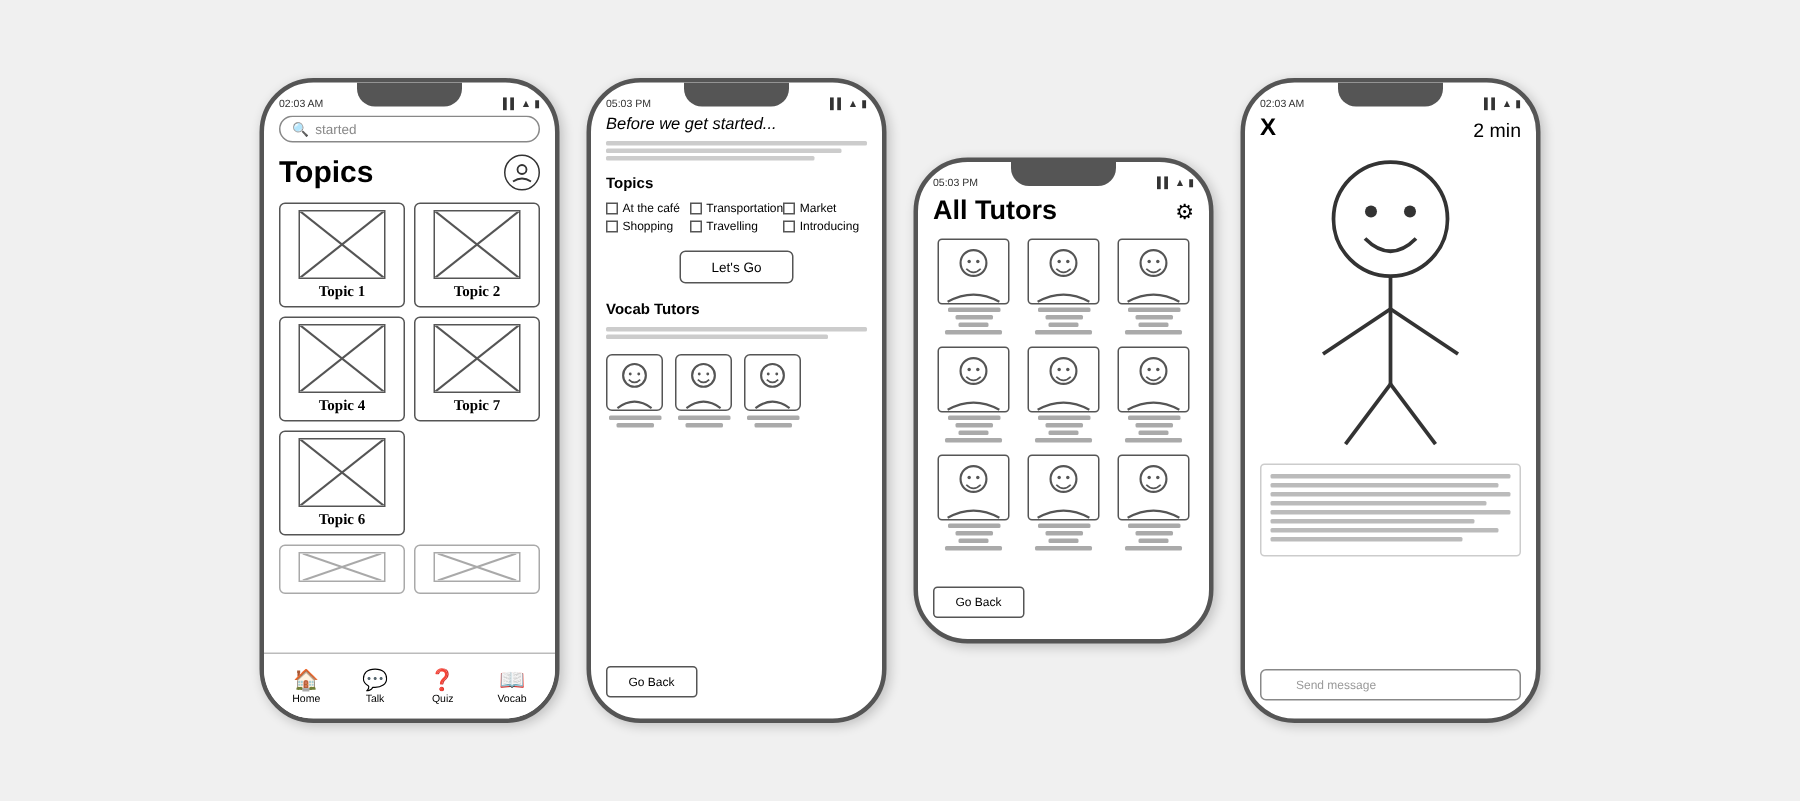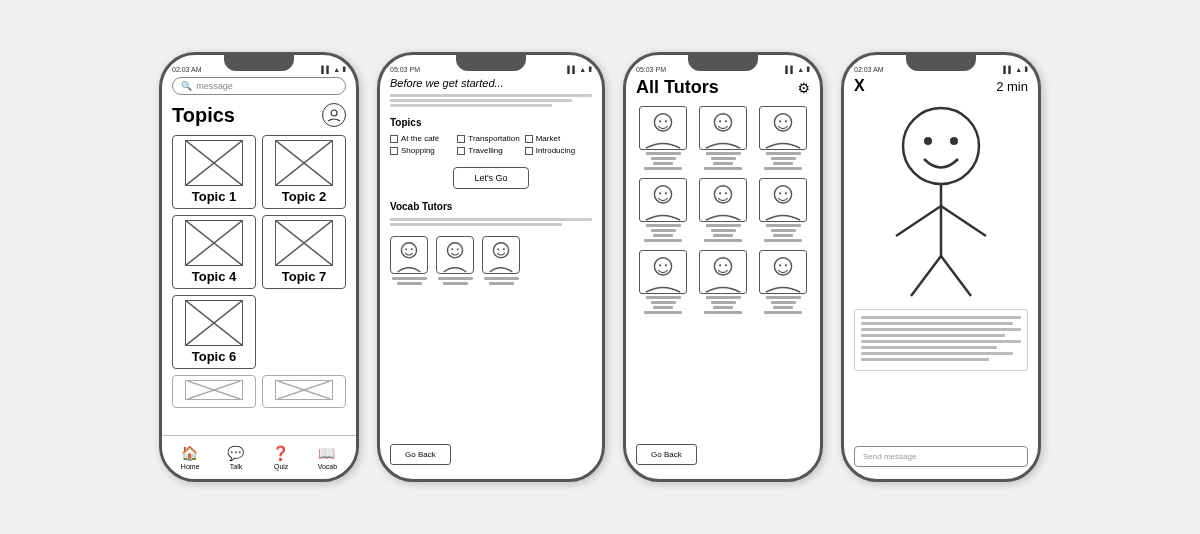--- a/index.html
+++ b/index.html
@@ -25,22 +25,22 @@
     
     .phone {
       background: #fff;
       border: 3px solid #555;
       border-radius: 36px;
       position: relative;
       overflow: hidden;
       box-shadow: 2px 2px 8px rgba(0,0,0,0.2);
     }
     .phone-1 { width: 200px; height: 430px; }
-    .phone-2 { width: 228px; height: 430px; }
-    .phone-3 { width: 200px; height: 430px; }
+    .phone-2 { width: 200px; height: 430px; }
+    .phone-3 { width: 200px; height: 324px; }
     .phone-4 { width: 200px; height: 430px; }
 
     
     .notch {
       position: absolute;
       top: 0;
       left: 50%;
       transform: translateX(-50%);
       width: 70px;
       height: 16px;
@@ -125,22 +125,23 @@
       position: relative;
       margin-bottom: 3px;
       overflow: hidden;
     }
     .topic-box svg {
       position: absolute;
       top: 0; left: 0;
       width: 100%; height: 100%;
     }
     .topic-label {
-      font-size: 13px;
+      font-size: 10px;
       font-weight: bold;
+      font-family: Liberation Serif, serif;
     }
     
     .bottom-nav {
       position: absolute;
       bottom: 0;
       left: 0;
       right: 0;
       border-top: 1.5px solid #bbb;
       display: flex;
       justify-content: space-around;
@@ -311,21 +312,21 @@
     }
     .chat-line {
       background: #bbb;
       height: 3px;
       border-radius: 1px;
       margin-bottom: 3px;
     }
     .send-message-bar {
       border: 1.5px solid #888;
       border-radius: 4px;
-      padding: 5px 8px;
+      padding: 5px 23px;
       font-size: 8px;
       color: #999;
       position: absolute;
       bottom: 12px;
       left: 10px;
       right: 10px;
     }
   </style>
 </head>
 <body>
@@ -338,21 +339,21 @@
       <span>02:03 AM</span>
       <div class="status-right">
         <span>▌▌</span>
         <span>▲</span>
         <span>▮</span>
       </div>
     </div>
     <div class="screen">
       <div class="s1-search">
         <span>🔍</span>
-        <span>message</span>
+        <span>started</span>
       </div>
       <div class="s1-header">
         <span class="s1-title">Topics</span>
         <div class="s1-avatar">
           <svg width="14" height="14" viewBox="0 0 14 14">
             <circle cx="7" cy="5" r="3" stroke="#333" stroke-width="1.2" fill="none"></circle>
             <path d="M1 13 Q7 9 13 13" stroke="#333" stroke-width="1.2" fill="none"></path>
           </svg>
         </div>
       </div>

